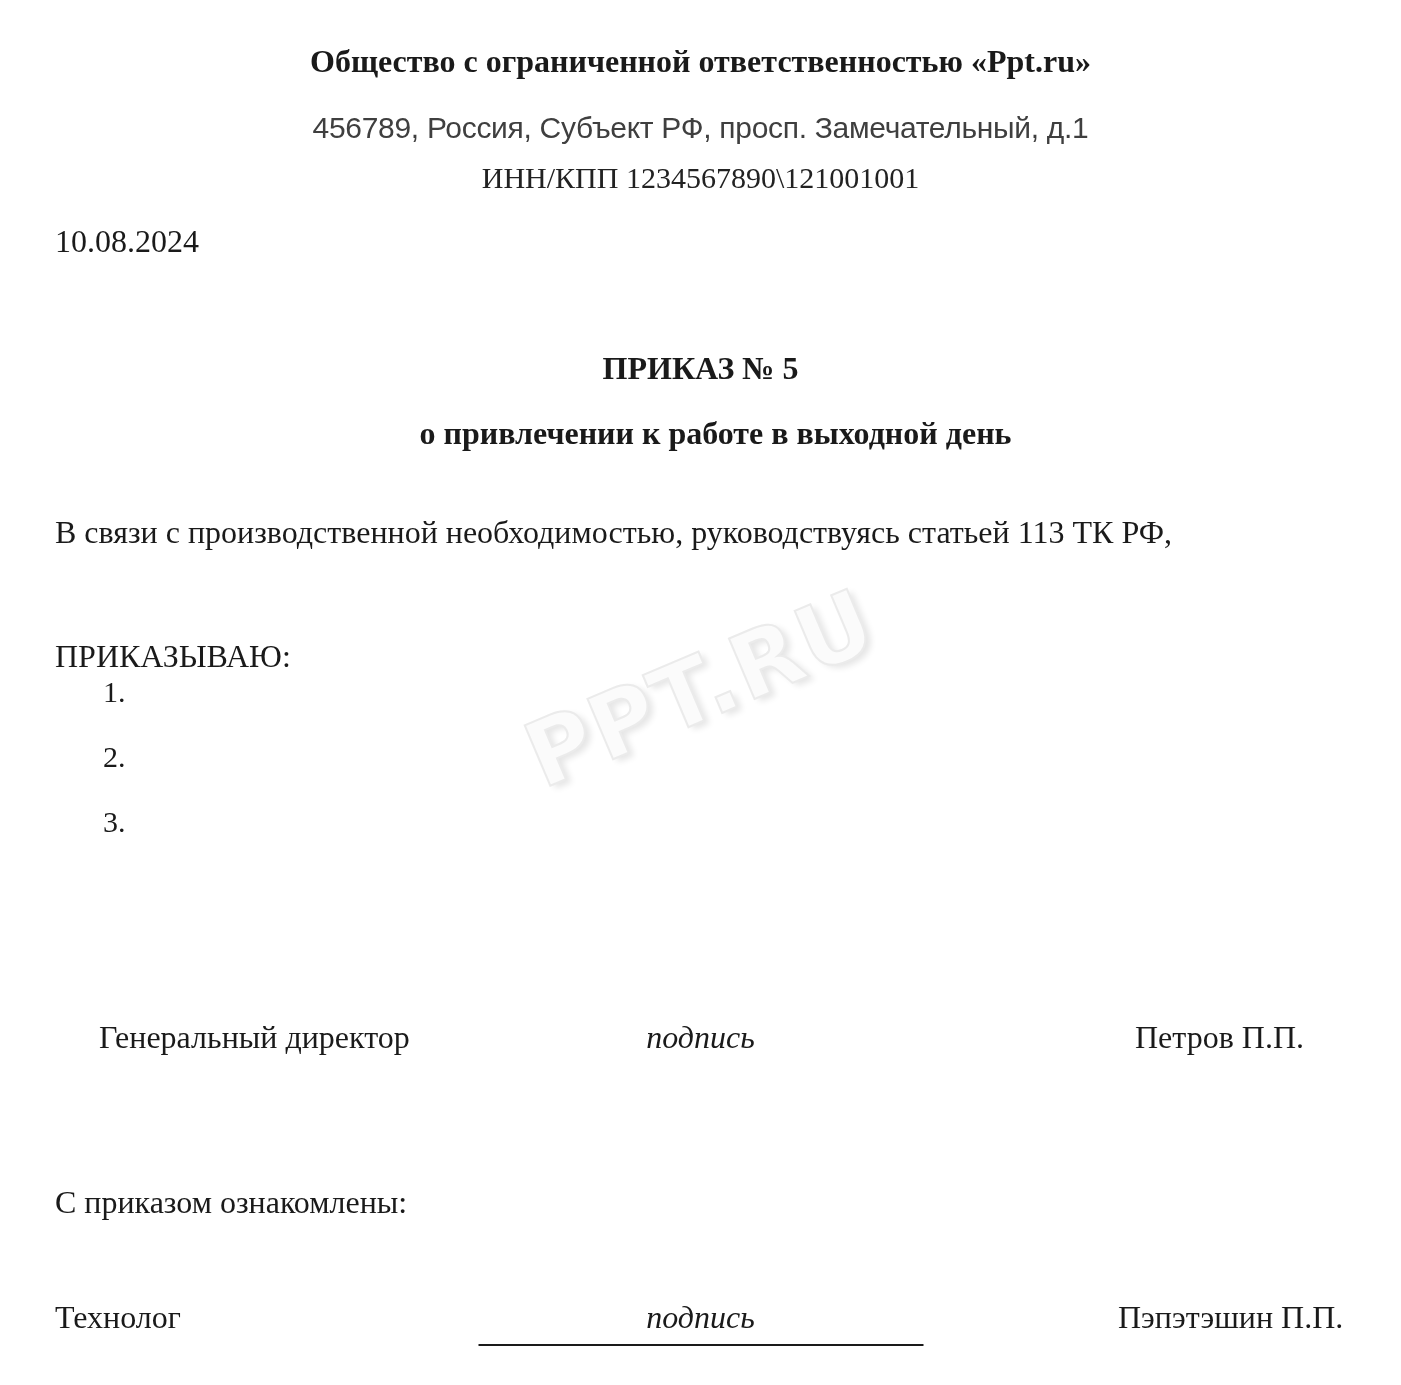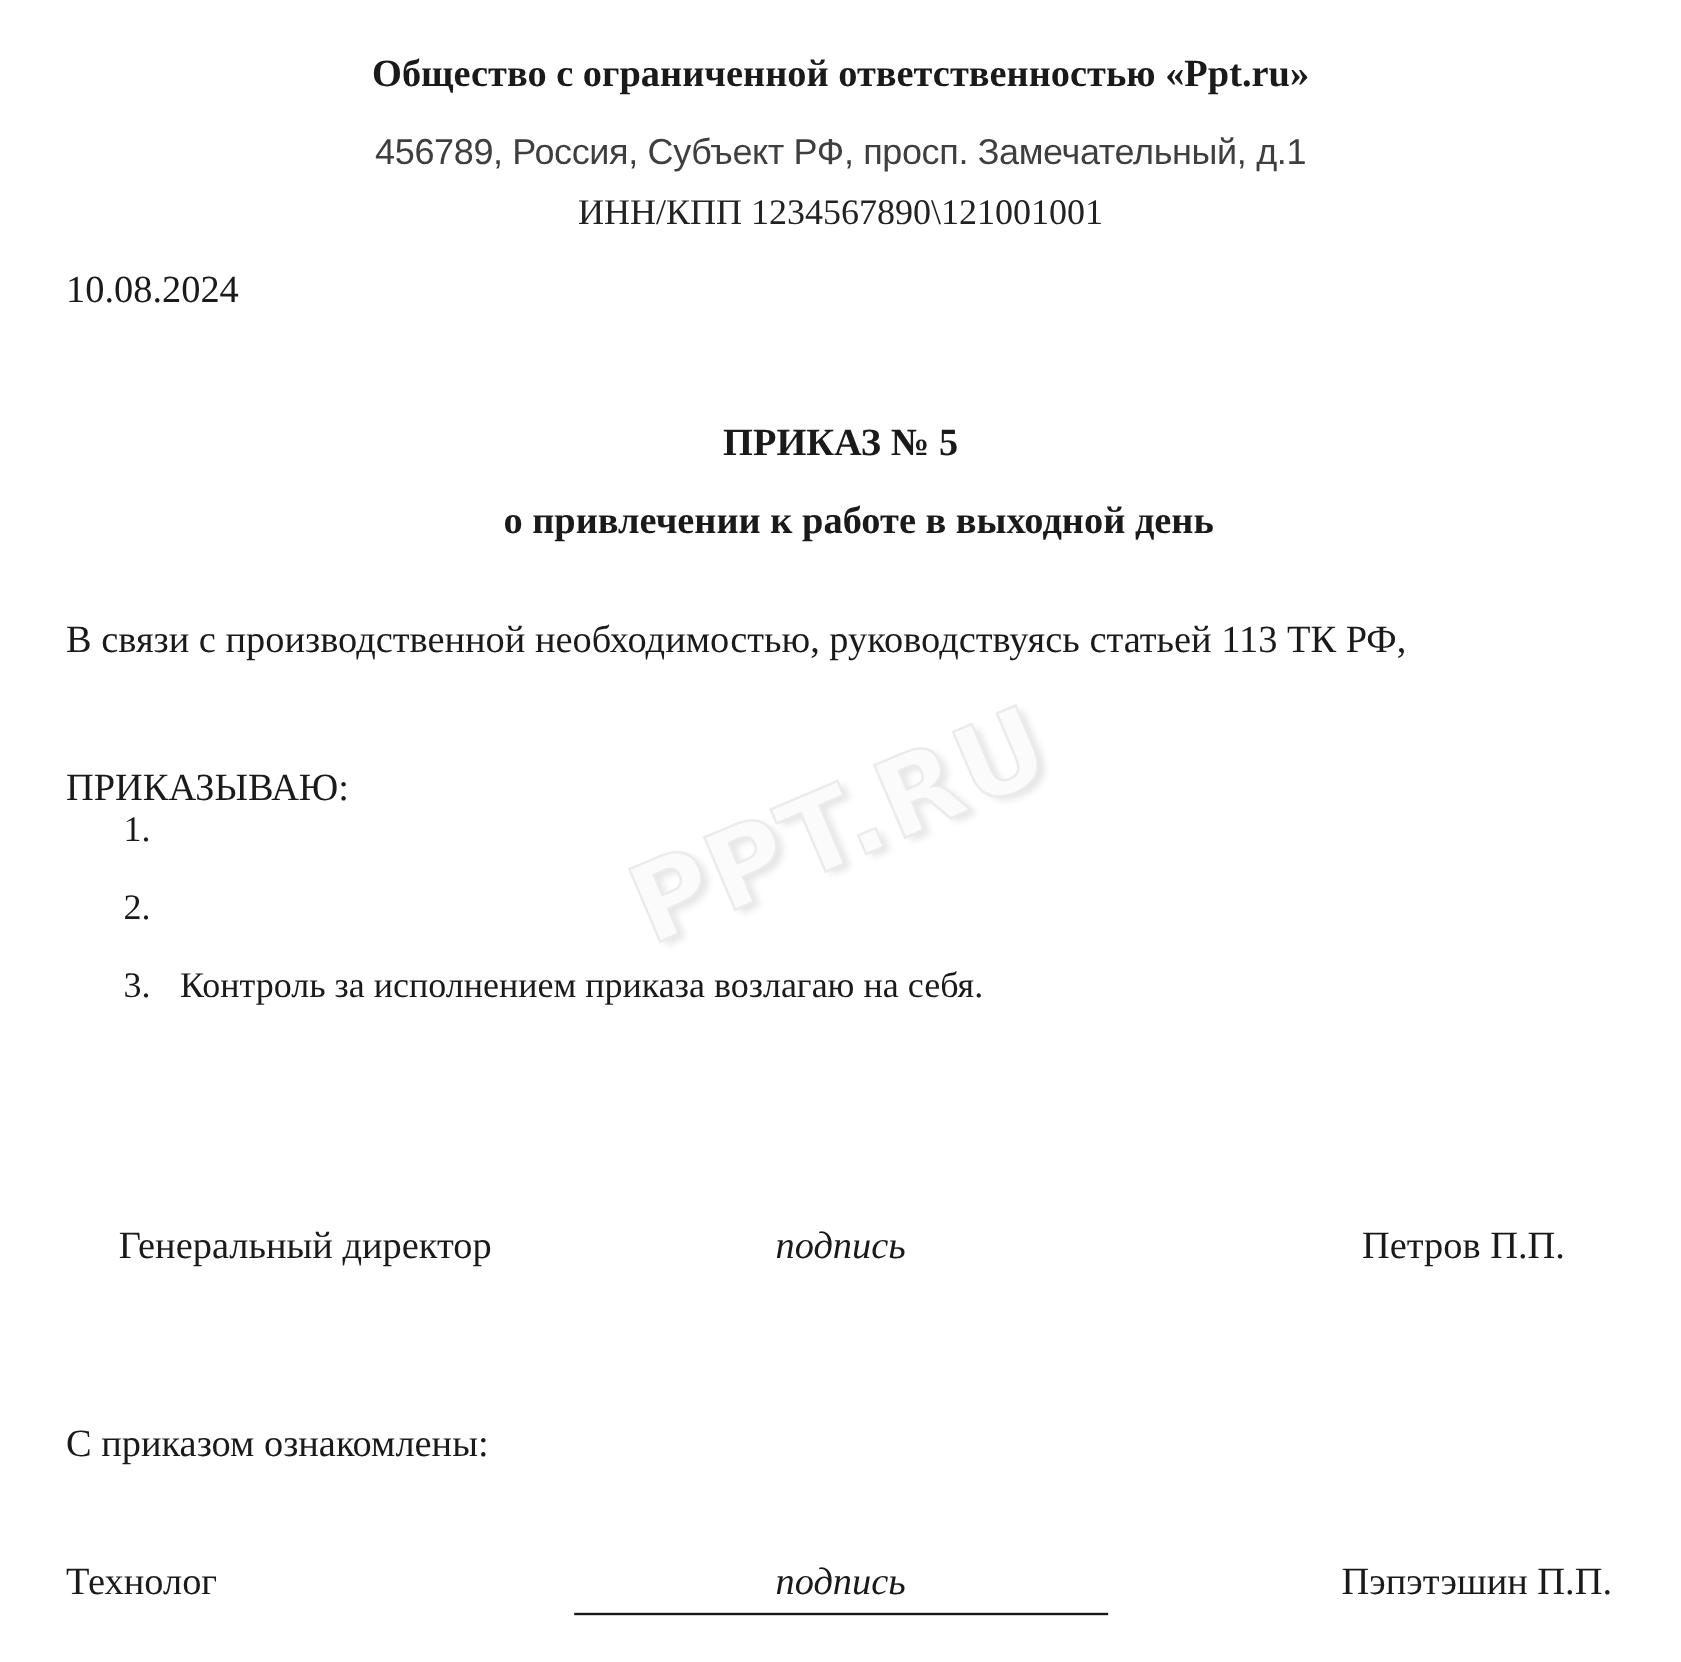--- a/index.html
+++ b/index.html
@@ -132,21 +132,20 @@
 
     <div class="order-list">
       <div class="order-item">
         <span class="item-number">1.</span>
       </div>
       <div class="order-item">
         <span class="item-number">2.</span>
       </div>
       <div class="order-item">
         <span class="item-number">3.</span>
-        <span class="item-text">Контроль за исполнением приказа возлагаю на себя.</span>
       </div>
     </div>
 
     <div class="abs sig-label-left pos-director">Генеральный директор</div>
     <div class="abs sig-center row-director">подпись</div>
     <div class="abs name-director">Петров П.П.</div>
 
     <div class="abs row-ack">С приказом ознакомлены:</div>
 
     <div class="abs sig-label-left pos-employee">Технолог</div>

